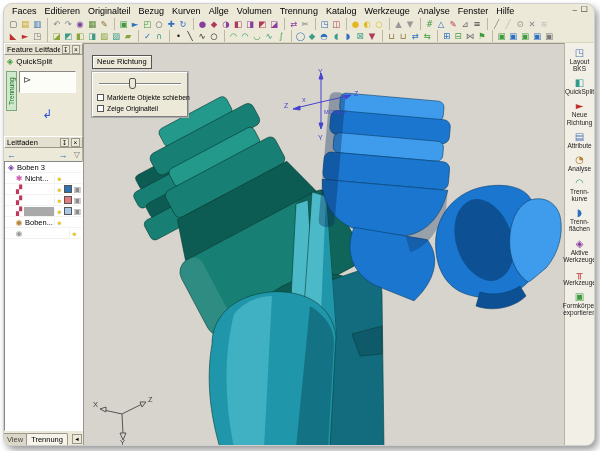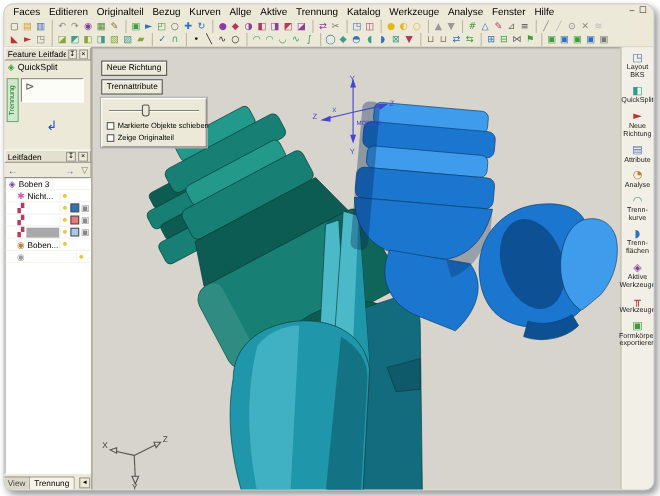--- a/index.html
+++ b/index.html
@@ -87,21 +87,21 @@
       <span class="menu-item">Editieren</span>
 
       <span class="menu-item">Originalteil</span>
 
       <span class="menu-item">Bezug</span>
 
       <span class="menu-item">Kurven</span>
 
       <span class="menu-item">Allge</span>
 
-      <span class="menu-item">Aktive</span>
+      <span class="menu-item">Volumen</span>
 
       <span class="menu-item">Trennung</span>
 
       <span class="menu-item">Katalog</span>
 
       <span class="menu-item">Werkzeuge</span>
 
       <span class="menu-item">Analyse</span>
 
       <span class="menu-item">Fenster</span>
@@ -438,21 +438,20 @@
         <path d="M446,156 C460,152 472,158 476,172 C480,190 474,210 462,224 C452,232 446,238 444,238 C430,228 424,210 426,190 C428,172 436,160 446,156 Z" fill="var(--blue-light)"></path>
         <path d="M396,248 C408,252 424,250 436,242 L442,252 C430,264 408,268 392,262 Z" fill="var(--blue-dark)"></path>
       </g>
     </svg>
 
     <div class="dlg">
       <div>
 
           <div><span class="dlg-btn">Neue Richtung</span></div>
 
-          <div><span class="dlg-btn">Trennattribute</span></div>
         </div>
       <div class="dlg-panel">
         <div class="slider">
           <div class="track"></div>
           <div class="thumb" style="left: 40%;"></div>
         </div>
         <div>
 
             <div class="chkrow">
               <span class="chk"></span>

